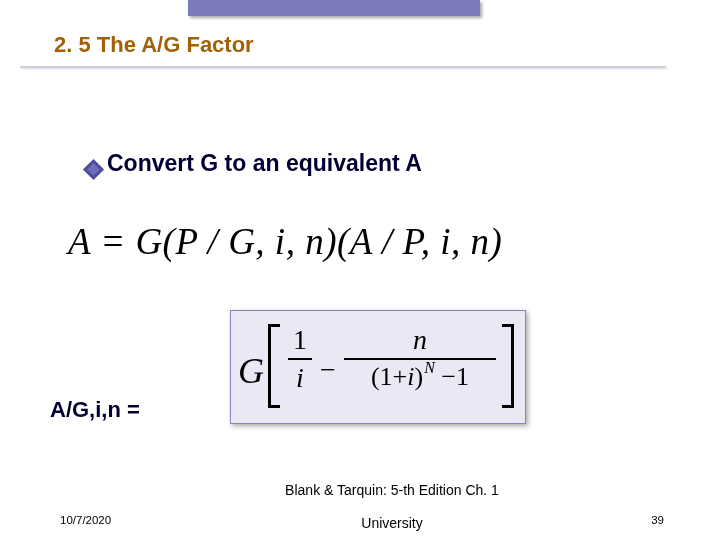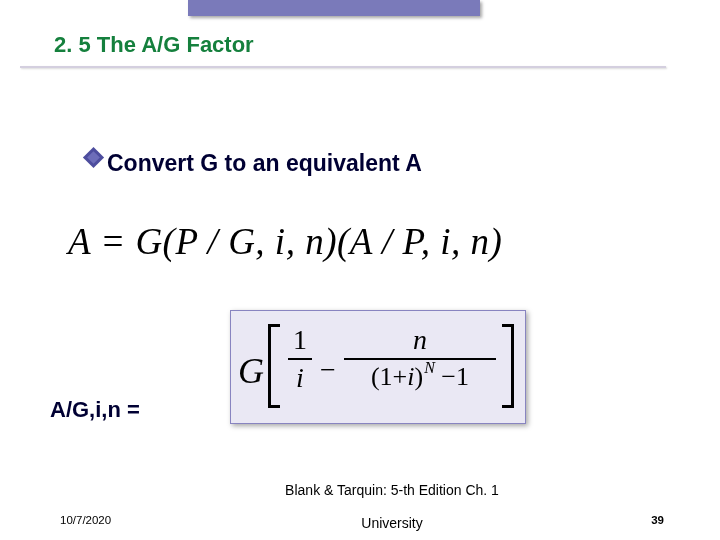--- a/index.html
+++ b/index.html
@@ -22,37 +22,37 @@
     background: #7a7aba;
     box-shadow: 2px 2px 3px rgba(0,0,0,0.35);
   }
   .title {
     position: absolute;
     top: 32px;
     left: 54px;
     font-family: "Trebuchet MS", Verdana, sans-serif;
     font-weight: bold;
     font-size: 22px;
-    color: #15803d;
+    color: #a16207;
   }
   .title-rule {
     position: absolute;
     top: 66px;
     left: 20px;
     width: 646px;
     height: 2px;
     background: #d4cfdf;
     box-shadow: 1px 1px 2px rgba(0,0,0,0.15);
   }
   .bullet-row {
     position: absolute;
     top: 150px;
     left: 86px;
     display: flex;
-    align-items: flex-start;
+    align-items: flex-end;
   }
   .bullet-icon {
     width: 15px;
     height: 15px;
     margin-right: 6px;
     position: relative;
     transform: rotate(45deg);
   }
   .bullet-icon .outer {
     position:absolute;
@@ -193,21 +193,20 @@
     line-height:1.2;
     padding-left:32px;
   }
   .footer-num {
     position:absolute;
     bottom: 14px;
     right: 56px;
     font-family: Arial, sans-serif;
     font-size: 11.5px;
     color:#000;
-    font-weight:bold;
   }
 </style>
 </head>
 <body>
 
 <div class="top-bar"></div>
 
 <div class="title">2. 5 The A/G Factor</div>
 <div class="title-rule"></div>
 

